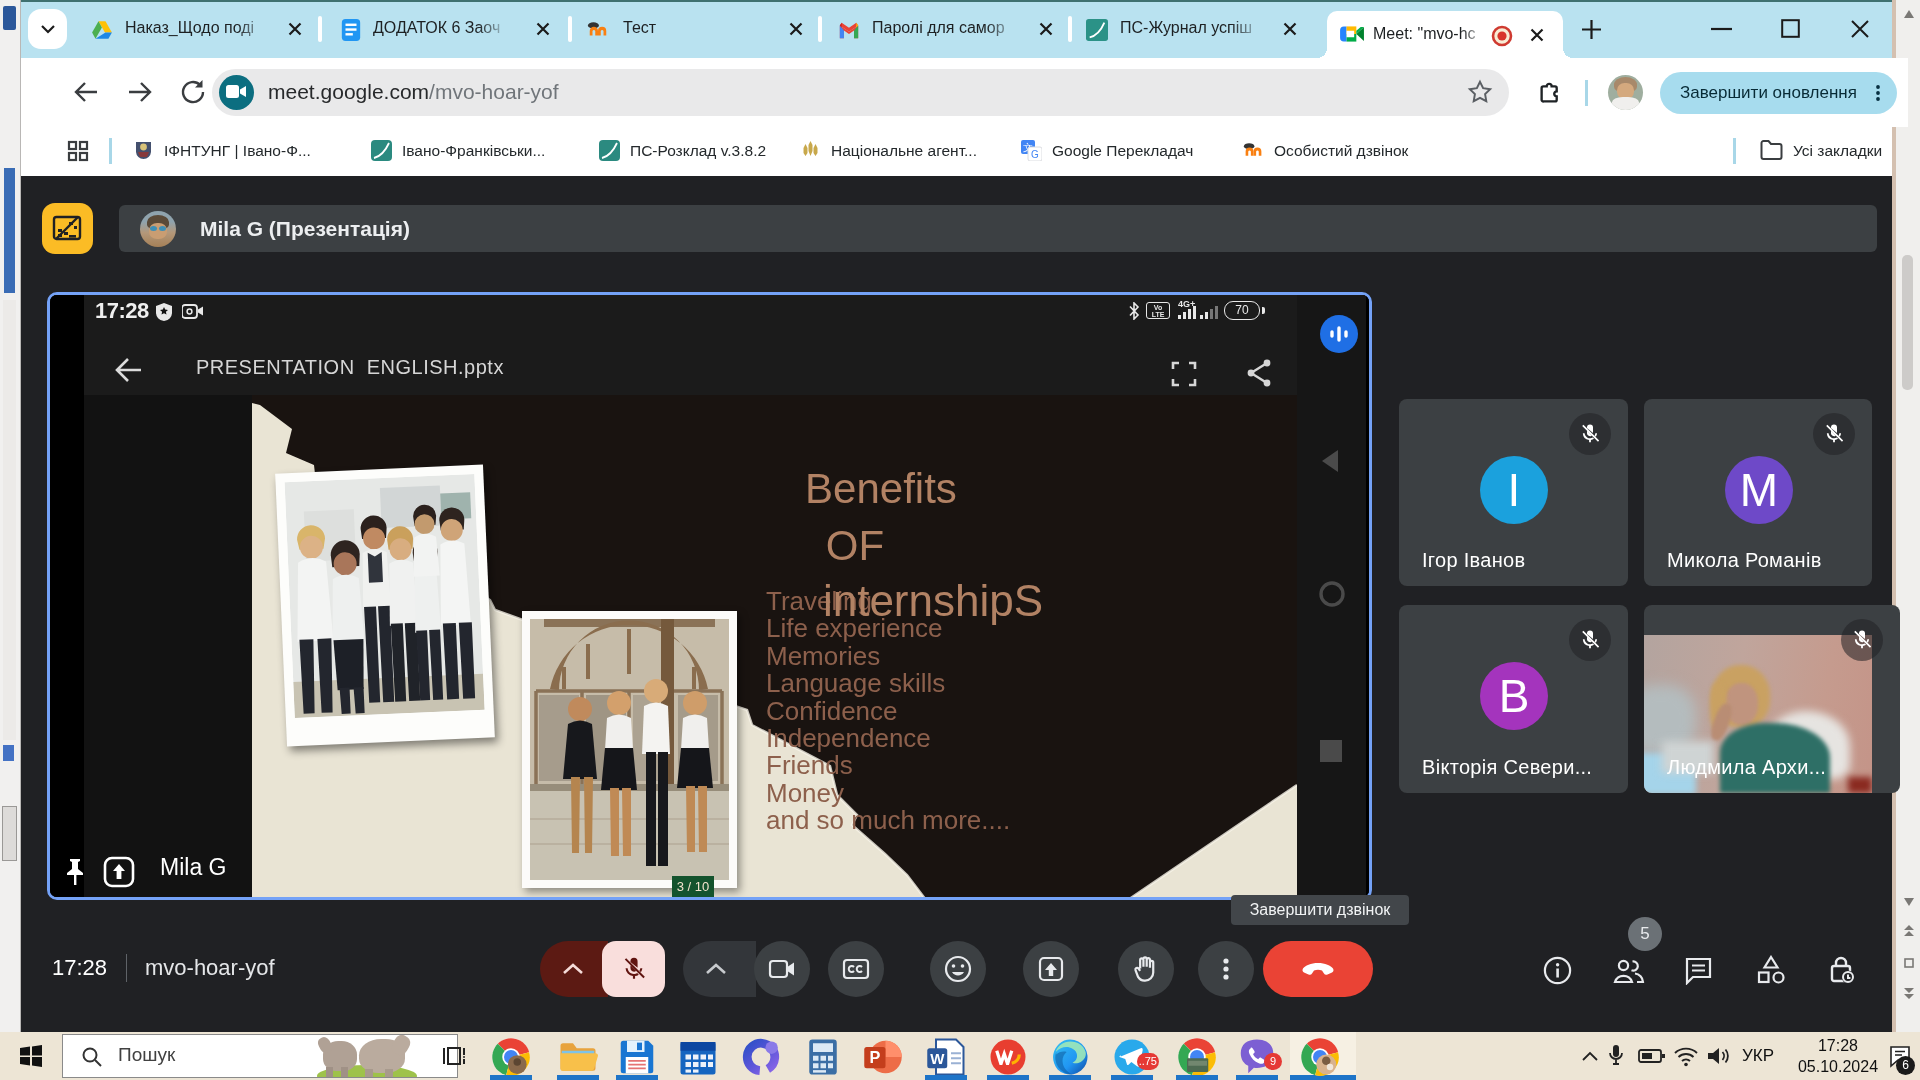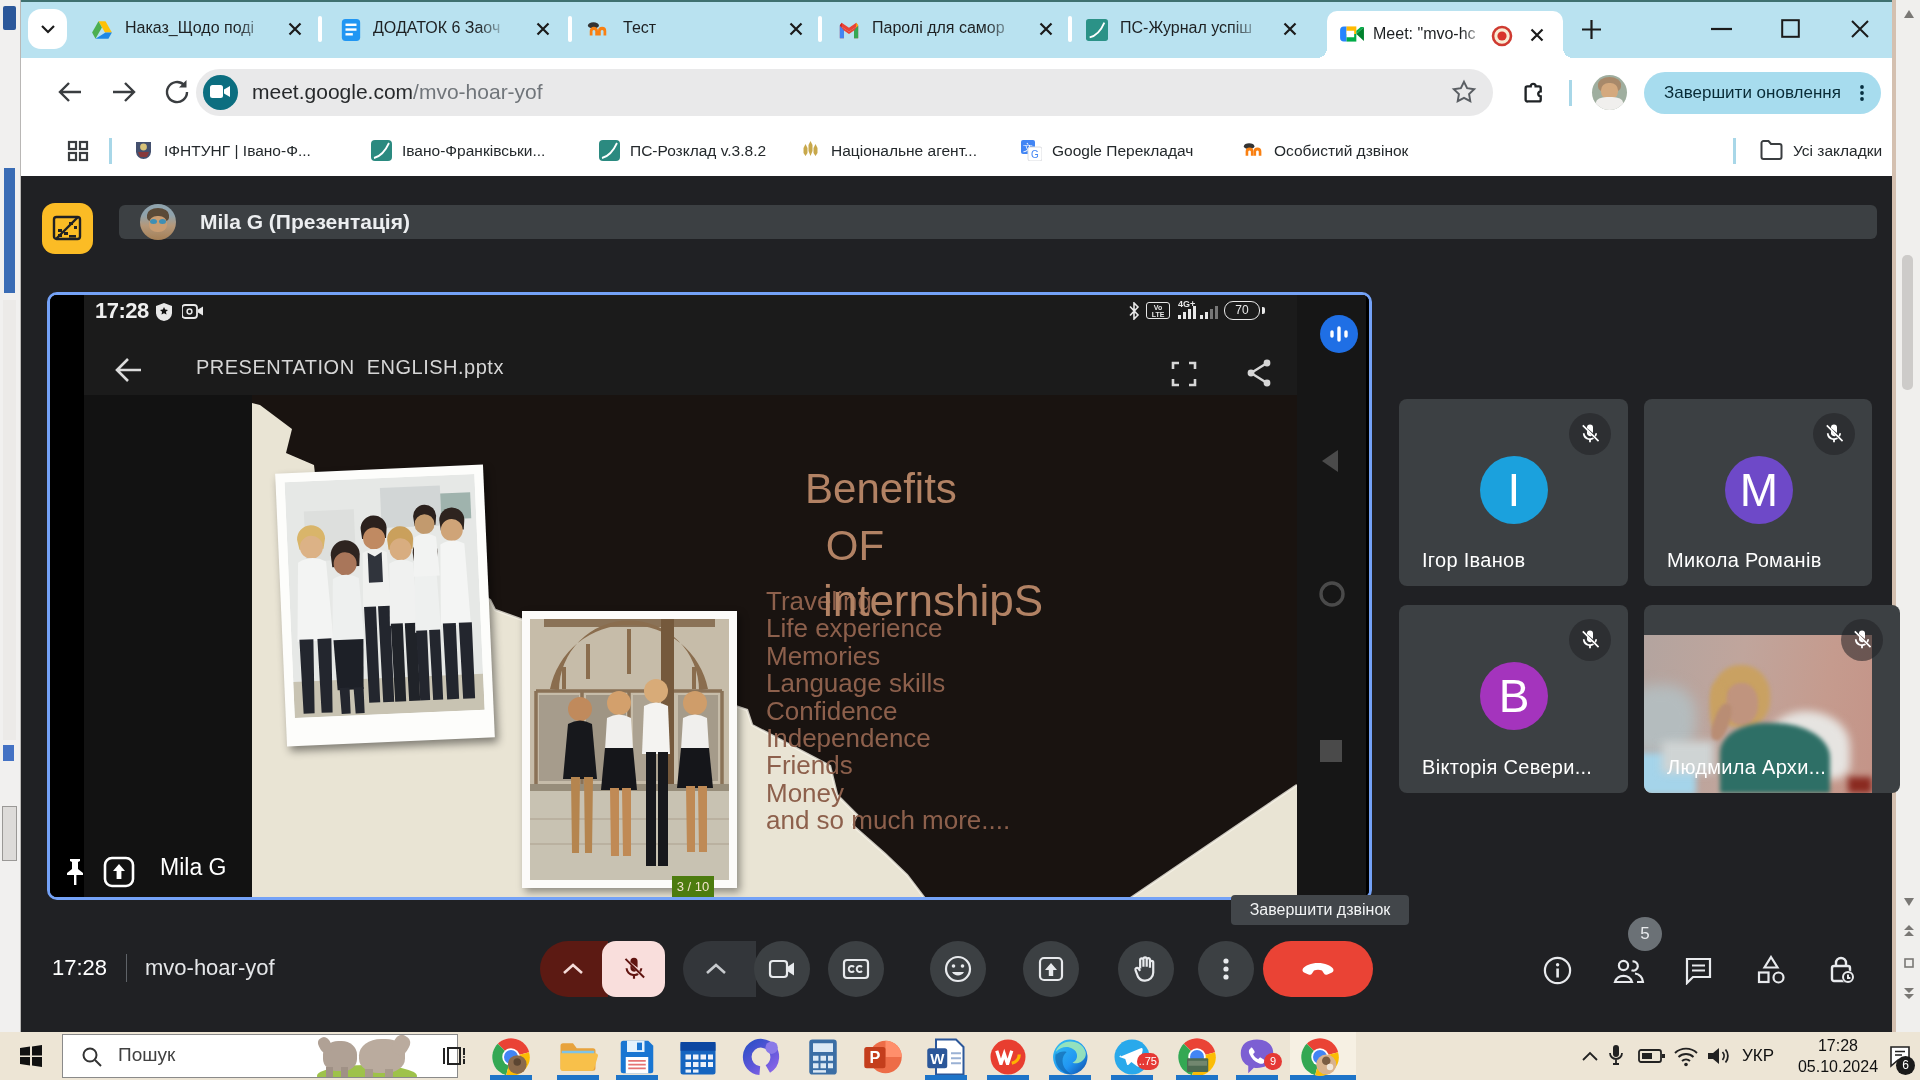--- a/index.html
+++ b/index.html
@@ -8,21 +8,21 @@
   .abs { position:absolute; }
   .flex { display:flex; align-items:center; }
 
   
   #left-edge { left:0; top:0; width:21px; height:1032px; background:#f1f0ef; border-right:1px solid #b9b7b5; }
   #right-edge { left:1892px; top:0; width:28px; height:1032px; background:#f0efed; border-left:4px solid #d4c0b0; }
 
   
   #chrome { left:21px; top:0; width:1871px; height:1032px; background:#fff; }
   #tabstrip { left:0; top:0; width:1871px; height:58px; background:#b9e2f0; }
-  #toolbar { left:0; top:58px; width:1871px; height:69px; background:#fff; }
+  #toolbar { left:16px; top:58px; width:1871px; height:69px; background:#fff; }
   #bookmarks { left:0; top:127px; width:1871px; height:49px; background:#fff; }
   #meet { left:0; top:176px; width:1871px; height:856px; background:#202124; }
 
   .tabtxt { font-size:16px; color:#1d2022; white-space:nowrap; overflow:hidden; }
   .fade { -webkit-mask-image:linear-gradient(90deg,#000 75%,transparent 97%); }
   .tabx { width:20px; height:20px; }
   .tabsep { position:absolute; top:16px; width:4px; height:26px; background:#fff; border-radius:2px; }
   .fav { width:22px; height:22px; position:absolute; top:19px; }
 
   #activetab { left:1306px; top:11px; width:236px; height:47px; background:#fff; border-radius:10px 10px 0 0; }
@@ -33,21 +33,21 @@
   #urlpill { left:175px; top:11px; width:1297px; height:47px; background:#e9e9ea; border-radius:24px; }
   #urltext { font-size:21px; color:#27292b; }
   #updbtn { left:1623px; top:14px; width:237px; height:42px; background:#a7dcee; border-radius:21px; font-size:17px; color:#082b36; }
 
   
   .bktxt { font-size:15.5px; color:#24292c; white-space:nowrap; }
   .bkic { position:absolute; width:21px; height:21px; border-radius:4px; }
 
   
   #yellowbtn { left:21px; top:27px; width:51px; height:51px; background:#fbbc25; border-radius:13px; }
-  #banner { left:98px; top:29px; width:1758px; height:34px; background:#3c4043; border-radius:6px; color:#eceef0; }
+  #banner { left:98px; top:29px; width:1758px; height:47px; background:#3c4043; border-radius:6px; color:#eceef0; }
 
   #video { left:26px; top:116px; width:1325px; height:608px; background:#101010; border:3px solid #74a2f7; border-radius:10px; overflow:hidden; }
 
   .tile { position:absolute; background:#3c4043; border-radius:8px; overflow:hidden; }
   .tilename { position:absolute; left:23px; bottom:14px; color:#fff; font-size:20px; font-weight:normal; letter-spacing:.3px; }
   .avatar { position:absolute; border-radius:50%; color:#fff; display:flex; align-items:center; justify-content:center; font-size:46px; width:68px; height:68px; left:81px; top:57px; }
   .micoff { position:absolute; width:42px; height:42px; border-radius:50%; background:rgba(32,33,36,.55); display:flex; align-items:center; justify-content:center; }
 
   .ctl { position:absolute; top:765px; width:56px; height:56px; border-radius:50%; background:#3c4043; display:flex; align-items:center; justify-content:center; }
 
@@ -464,21 +464,21 @@
               </g>
             </svg>
           </div>
 
 
           <div class="abs" style="left:514px;top:193px;width:360px;text-align:left;color:#8d604c;font-size:26px;line-height:27.4px">Traveling<br>Life experience<br>Memories<br>Language skills<br>Confidence<br>Independence<br>Friends<br>Money<br>and so much more....</div>
 
           <div class="abs" style="left:459px;top:70px;width:340px;text-align:center;color:#b28264;font-size:42px">Benefits</div>
           <div class="abs" style="left:463px;top:127px;width:280px;text-align:center;color:#b28264;font-size:42px">OF</div>
           <div class="abs" style="left:531px;top:181px;width:300px;text-align:center;color:#b28264;font-size:44px">internshipS</div>
-          <div class="abs" style="left:420px;top:481px;width:42px;height:21px;background:#4d7c0f;color:#f3e3cd;font-size:13px;text-align:center;line-height:21px">3 / 10</div>
+          <div class="abs" style="left:420px;top:481px;width:42px;height:21px;background:#14532d;color:#f3e3cd;font-size:13px;text-align:center;line-height:21px">3 / 10</div>
         </div>
 
         <div class="abs" style="left:1247px;top:0;width:69px;height:602px;background:#161616"></div>
         <svg class="abs" style="left:1268px;top:153px" width="26" height="26" viewBox="0 0 26 26">
           <path d="M20 2 L4 13 l16 11z" fill="#4a4a4a"></path>
         </svg>
         <svg class="abs" style="left:1269px;top:286px" width="26" height="26" viewBox="0 0 26 26">
           <circle cx="13" cy="13" r="11" fill="none" stroke="#4a4a4a" stroke-width="3.4"></circle>
         </svg>
         <div class="abs" style="left:1270px;top:445px;width:22px;height:22px;background:#4a4a4a"></div>

